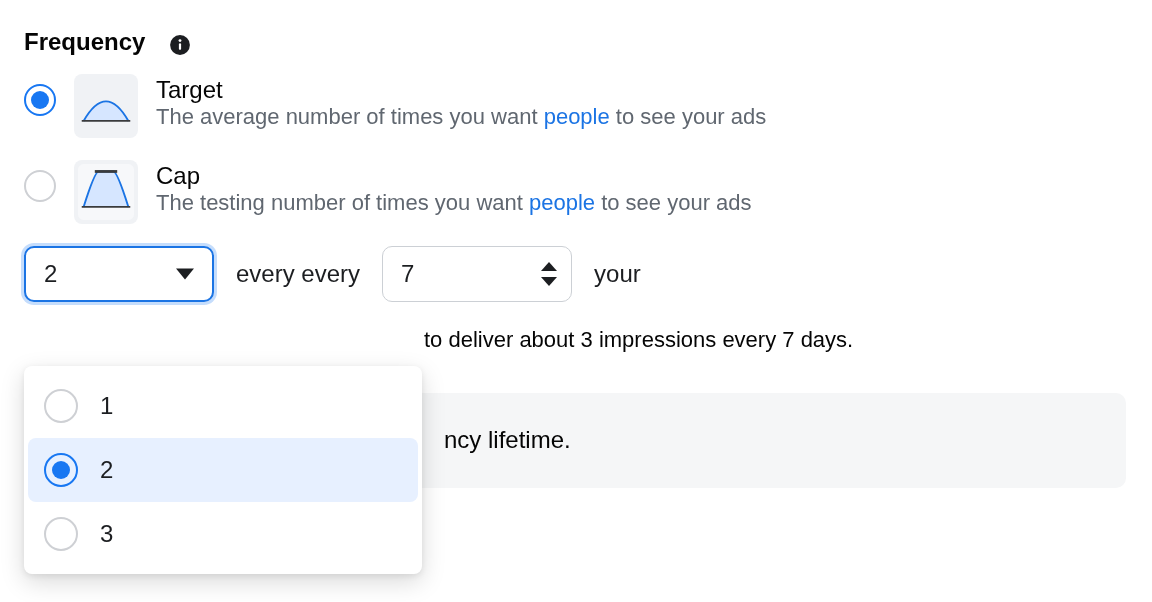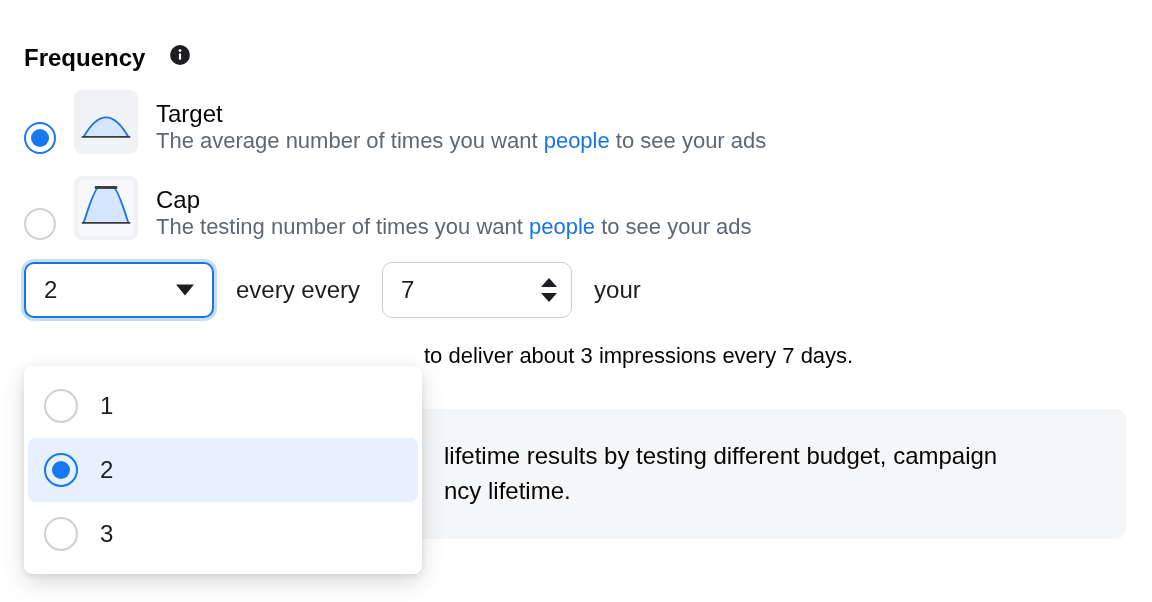--- a/index.html
+++ b/index.html
@@ -11,38 +11,38 @@
     color: #1c1e21;
     background: #fff;
     width: 1152px;
     height: 602px;
     overflow: hidden;
     position: relative;
   }
   .container { padding: 28px 24px 0 24px; }
   .section-header {
     display: flex;
-    align-items: flex-start;
+    align-items: flex-end;
     gap: 24px;
-    margin: 16px 0 18px 0;
+    margin: 0 0 18px 0;
   }
   .section-title {
     font-weight: 700;
     font-size: 24px;
     color: #050505;
   }
   .info-icon {
     width: 22px; height: 22px;
     display: inline-flex; align-items: center; justify-content: center;
   }
   .info-icon svg { width: 22px; height: 22px; }
 
   .option-row {
     display: flex;
-    align-items: flex-end;
+    align-items: flex-start;
     gap: 18px;
     margin: 0 0 22px 0;
   }
   .radio {
     width: 32px; height: 32px;
     border: 2px solid #ced0d4;
     border-radius: 50%;
     display: inline-flex; align-items: center; justify-content: center;
     flex: 0 0 auto;
     margin-top: 10px;
@@ -259,21 +259,20 @@
     </div>
     <span class="field-label">your</span>
   </div>
 
   <div class="hint" style="padding-left:400px;margin-top:25px;">
     <span>to deliver about 3 impressions every 7 days.</span>
   </div>
 </div>
 
 <div class="tip-banner">
-  <div style="padding-left:380px;"><span>lifetime results by testing different budget, campaign</span></div>
   <div style="padding-left:380px;"><span>ncy lifetime.</span></div>
 </div>
 
 <div class="dropdown-panel">
   <div class="dd-item">
     <span class="dd-radio">
         <span class="dot"></span>
       </span>
     <span class="dd-label">1</span>
   </div>

